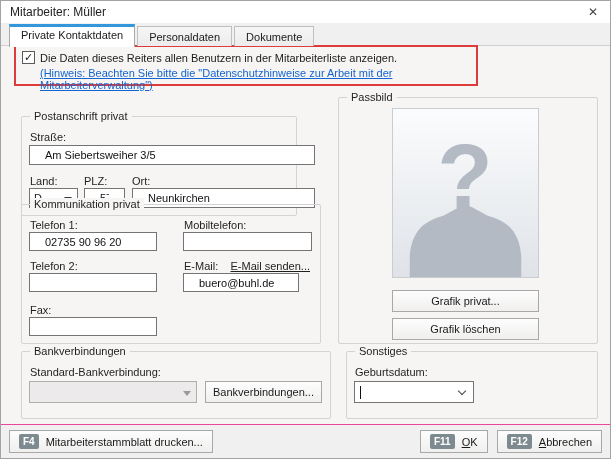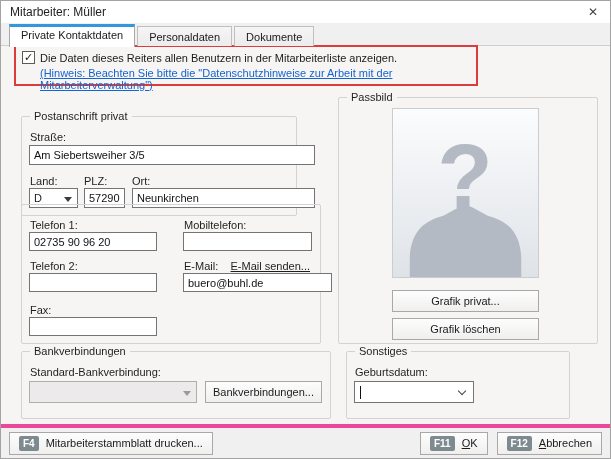--- a/index.html
+++ b/index.html
@@ -31,42 +31,42 @@
     background:#fff;border:1px solid #5a5a5a;text-align:center;cursor:pointer;}
   .checkbox .mark{display:block;font-size:11px;line-height:11px;color:#222;}
   .notice .cb-label{position:absolute;left:24px;top:5px;}
   .link{color:var(--link-blue,#1464d2);text-decoration:underline;cursor:pointer;}
   .notice .hint-link{position:absolute;left:24px;top:20px;}
   
   .group{position:absolute;box-sizing:border-box;border:1px solid #d5d3d1;border-radius:2px;}
   .legend{position:absolute;top:-7px;left:8px;background:var(--dialog-bg,#f6f5f3);padding:0 4px;color:#1f1f1f;}
   .lbl{position:absolute;white-space:nowrap;color:#1f1f1f;}
   .tb{position:absolute;box-sizing:border-box;background:#fff;border:1px solid #747474;
-    font-family:"Liberation Sans",sans-serif;font-size:11px;color:#111;padding:2px 4px;margin:0;outline:none;}
+    font-family:"Liberation Sans",sans-serif;font-size:11px;color:#111;padding:2px 15px;margin:0;outline:none;}
   
   .select{position:absolute;box-sizing:border-box;background:#fff;border:1px solid #747474;cursor:pointer;}
   .select .val{position:absolute;left:4px;top:3px;}
   .tri{position:absolute;right:5px;top:8px;width:0;height:0;
     border-left:4px solid transparent;border-right:4px solid transparent;border-top:5px solid #3c3c3c;}
   .select.disabled{background:#eceaea;border-color:#b0aeac;}
   .select.disabled .tri{border-top-color:#9a9a9a;}
   .chev{position:absolute;right:8px;top:6px;width:6px;height:6px;box-sizing:border-box;
     border-right:1px solid #444;border-bottom:1px solid #444;transform:rotate(45deg);}
   .caret{position:absolute;left:5px;top:4px;width:1px;height:13px;background:#111;}
   
   .btn{position:absolute;box-sizing:border-box;border:1px solid #a8a8a8;
     background:linear-gradient(#fdfdfd,#f0efee);text-align:center;cursor:pointer;
     font-family:"Liberation Sans",sans-serif;font-size:11px;color:#1a1a1a;}
   .btn .btn-label{position:relative;top:4px;}
   
   .photo-frame{position:absolute;left:53px;top:10px;width:147px;height:170px;border:1px solid #c9ccd1;box-sizing:border-box;}
   .photo-frame svg{display:block;width:100%;height:100%;}
   
   .footer{position:absolute;left:0;right:0;bottom:0;height:34px;box-sizing:border-box;
-    background:var(--chrome-bg,#f0f0f0);border-top:4px solid #ec4899;
+    background:var(--chrome-bg,#f0f0f0);border-top:1px solid #ec4899;
     display:flex;align-items:center;padding:0 8px;}
   .fbtn{display:flex;align-items:center;height:23px;box-sizing:border-box;padding:0 9px;
     border:1px solid #a8a8a8;background:linear-gradient(#fdfdfd,#f0efee);cursor:pointer;white-space:nowrap;}
   .fbadge{display:inline-block;background:var(--fkey-badge-bg,#7d8a90);color:#fff;font-weight:bold;
     padding:2px 4px;border-radius:2px;margin-right:7px;font-size:10px;}
   .spacer{margin-left:auto;}
   .gap{width:9px;}
   .mn{text-decoration:underline;}
 </style>
 </head>
@@ -104,31 +104,32 @@
       <span class="lbl" style="left:110px;top:58px;">Ort:</span>
       <div class="select" style="left:7px;top:71px;width:49px;height:20px;">
         <span class="val">D</span>
         <span class="tri"></span>
       </div>
       <input class="tb" style="left: 62px; top: 71px; width: 41px; height: 20px;" value="57290">
       <input class="tb" style="left: 110px; top: 71px; width: 183px; height: 20px;" value="Neunkirchen">
     </div>
 
     <div class="group" style="left:20px;top:158px;width:300px;height:140px;">
+      <span class="legend">Kommunikation privat</span>
       <span class="lbl" style="left:8px;top:14px;">Telefon 1:</span>
       <input class="tb" style="left: 7px; top: 27px; width: 128px; height: 19px;" value="02735 90 96 20">
       <span class="lbl" style="left:8px;top:55px;">Telefon 2:</span>
       <input class="tb" style="left: 7px; top: 68px; width: 128px; height: 19px;" value="">
       <span class="lbl" style="left:8px;top:99px;">Fax:</span>
       <input class="tb" style="left: 7px; top: 112px; width: 128px; height: 19px;" value="">
       <span class="lbl" style="left:162px;top:14px;">Mobiltelefon:</span>
       <input class="tb" style="left: 161px; top: 27px; width: 129px; height: 19px;" value="">
       <span class="lbl" style="left:162px;top:55px;">E-Mail:</span>
       <span class="lbl link" style="right:10px;top:55px;left:auto;">E-Mail senden...</span>
-      <input class="tb" style="left: 161px; top: 68px; width: 149px; height: 19px;" value="buero@buhl.de">
+      <input class="tb" style="left: 161px; top: 68px; width: 116px; height: 19px;" value="buero@buhl.de">
     </div>
 
     <div class="group" style="left:337px;top:51px;width:260px;height:247px;">
       <span class="legend">Passbild</span>
       <div class="photo-frame">
         <svg viewBox="0 0 147 170" preserveAspectRatio="none">
           <defs>
             <linearGradient id="pg" x1="0" y1="0" x2="0" y2="1">
               <stop offset="0" stop-color="#fbfcfd"></stop>
               <stop offset="1" stop-color="#dfe3e8"></stop>
@@ -152,21 +153,21 @@
       <span class="lbl" style="left:8px;top:14px;">Standard-Bankverbindung:</span>
       <div class="select disabled" style="left:7px;top:29px;width:168px;height:22px;">
         <span class="val"></span>
         <span class="tri" style="top:9px;"></span>
       </div>
       <div class="btn" style="left:183px;top:29px;width:117px;height:22px;">
         <span class="btn-label">Bankverbindungen...</span>
       </div>
     </div>
 
-    <div class="group" style="left:345px;top:305px;width:224px;height:68px;">
+    <div class="group" style="left:345px;top:305px;width:252px;height:68px;">
       <span class="legend">Sonstiges</span>
       <span class="lbl" style="left:8px;top:14px;">Geburtsdatum:</span>
       <div class="select" style="left:7px;top:29px;width:120px;height:22px;background:#fff;">
         <span class="caret"></span>
         <span class="val"></span>
         <span class="chev"></span>
       </div>
     </div>
 
   </div>

